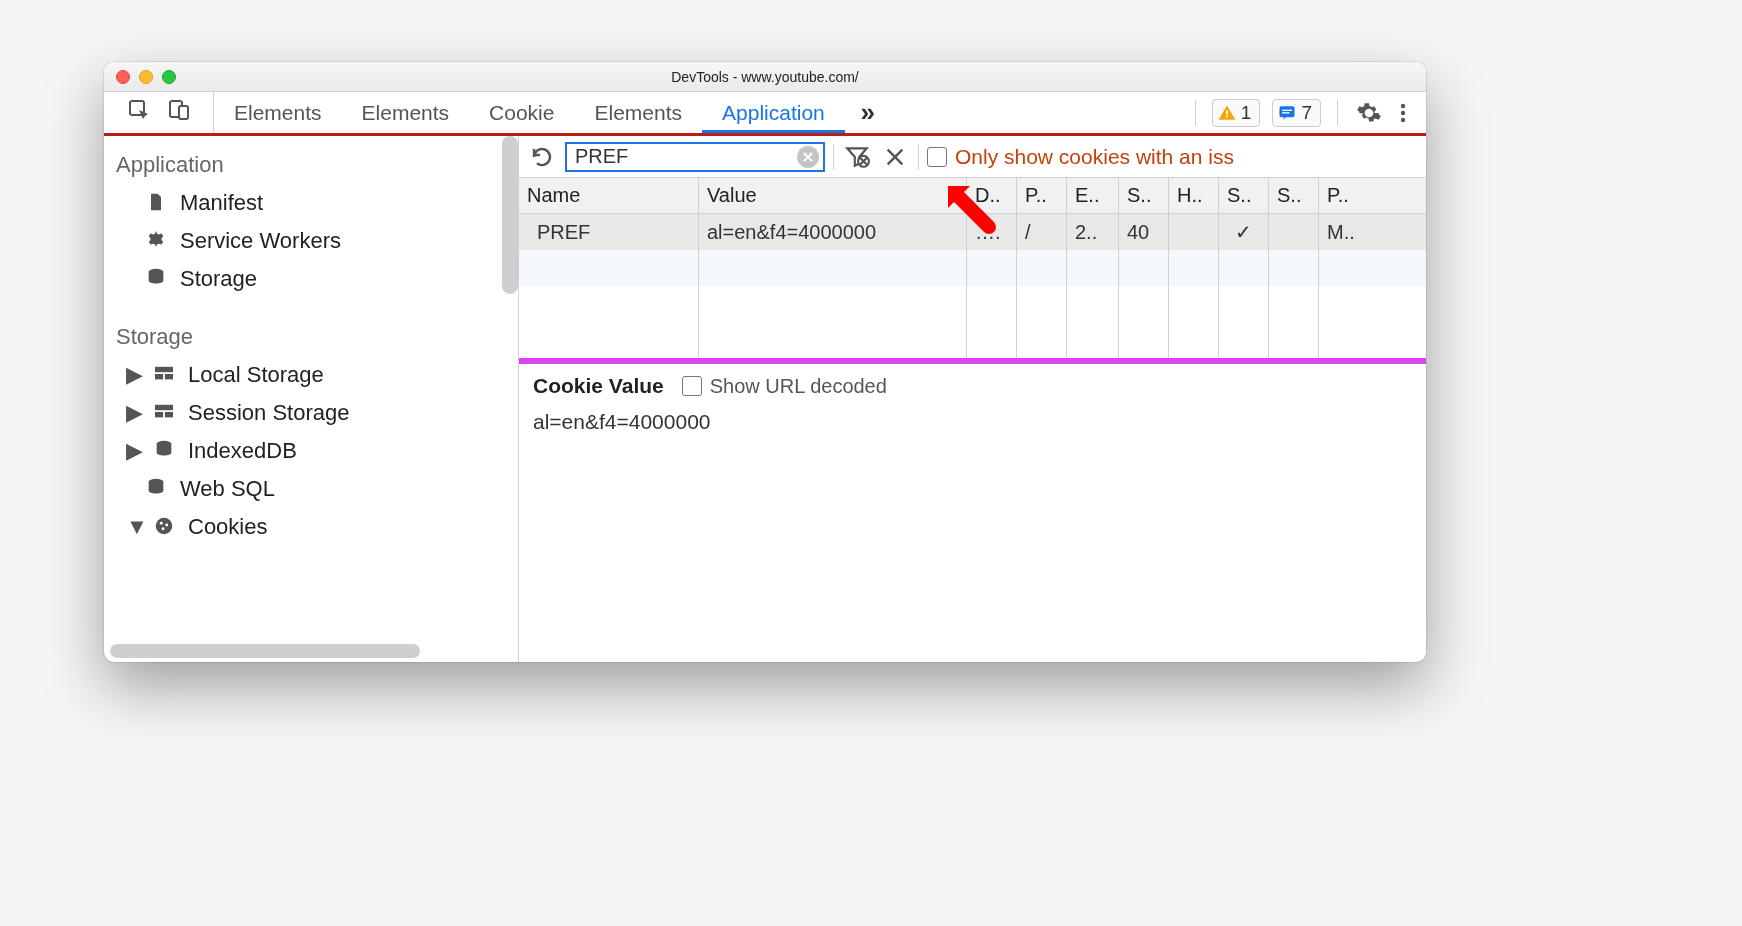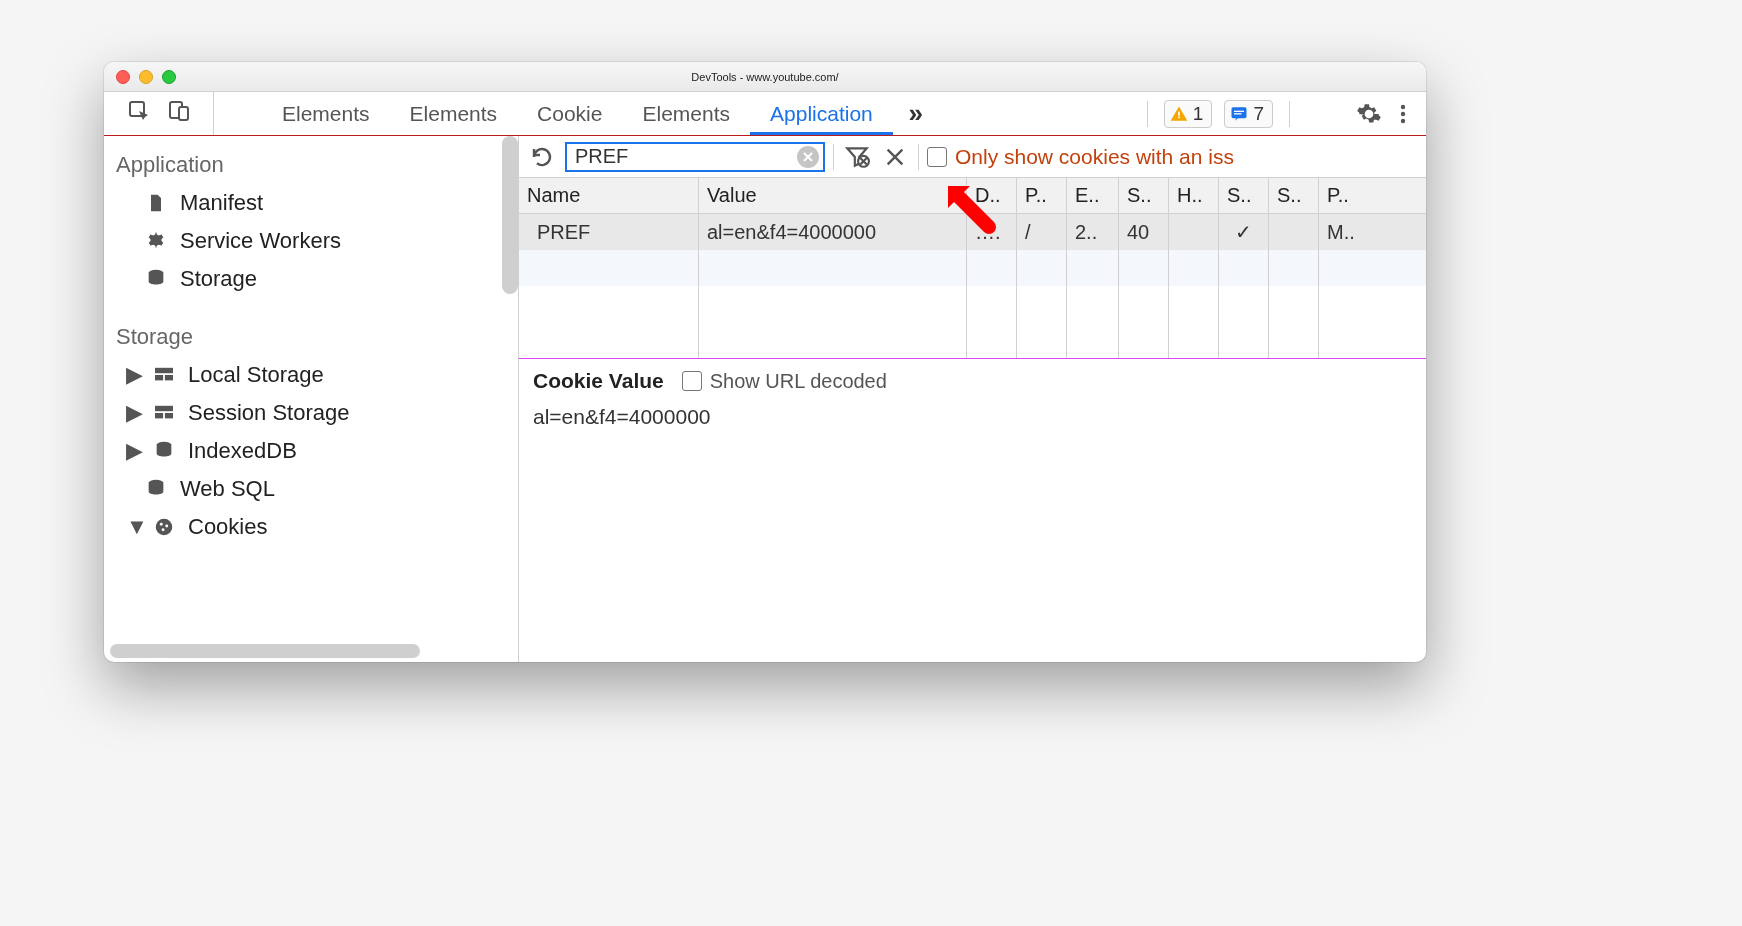--- a/index.html
+++ b/index.html
@@ -6,62 +6,62 @@
   *{box-sizing:border-box;font-family:-apple-system,BlinkMacSystemFont,"Segoe UI",Helvetica,Arial,sans-serif;}
   .stage{width:1742px;height:926px;position:relative;}
   .window{
     position:absolute;left:104px;top:62px;width:1322px;height:600px;
     background:#fff;border-radius:10px;
     box-shadow:0 25px 60px rgba(0,0,0,0.35),0 0 0 1px rgba(0,0,0,0.08);
     display:flex;flex-direction:column;overflow:hidden;
   }
   
   .titlebar{height:30px;background:linear-gradient(#f6f6f6,#eaeaea);border-bottom:1px solid #d0d0d0;
-    display:flex;align-items:center;position:relative;font-size:11px;color:#222;}
+    display:flex;align-items:center;position:relative;font-size:14px;color:#222;}
   .traffic{position:absolute;left:12px;top:8px;display:flex;gap:9px;}
   .dot{width:14px;height:14px;border-radius:50%;}
   .dot.red{background:#ff5f57;border:1px solid #e0443e;}
   .dot.yel{background:#febc2e;border:1px solid #d89e22;}
   .dot.grn{background:#28c840;border:1px solid #1ba02e;}
   .titlebar .title{margin:0 auto;}
   
-  .tabs{height:44px;border-bottom:1px solid #b91c1c;display:flex;align-items:stretch;font-size:21px;color:#555;gap:48px;}
+  .tabs{height:44px;border-bottom:3px solid #b91c1c;display:flex;align-items:stretch;font-size:21px;color:#555;}
   .tb-left{width:110px;border-right:1px solid #d0d0d0;display:flex;align-items:center;justify-content:center;gap:16px;}
   .tb-tabs{flex:1;display:flex;align-items:stretch;}
   .tab{padding:0 20px;display:flex;align-items:center;cursor:pointer;color:#555;}
   .tab.active{color:#1a73e8;box-shadow:inset 0 -3px 0 #1a73e8;}
   .tb-more{width:46px;display:flex;align-items:center;justify-content:center;font-size:26px;color:#333;font-weight:700;}
   .tb-badges{display:flex;align-items:center;gap:12px;padding:0 10px;}
   .badge{display:flex;align-items:center;border:1px solid #ccc;border-radius:4px;background:#fafafa;height:28px;padding:0 8px 0 4px;font-size:19px;color:#333;}
   .badge svg{margin-right:4px;}
   .tb-icons{display:flex;align-items:center;padding-right:6px;}
   .tb-icons .iconbtn{width:34px;height:34px;display:flex;align-items:center;justify-content:center;color:#555;}
   .sep{width:1px;height:26px;background:#d0d0d0;margin:0 4px;align-self:center;}
   
   .body{flex:1;display:flex;min-height:0;}
   .sidebar{width:415px;border-right:1px solid #d0d0d0;position:relative;overflow:hidden;padding-top:8px;}
   .side-section-title{font-size:22px;color:#666;padding:8px 12px 6px 12px;}
-  .side-item{display:flex;align-items:center;gap:12px;padding:6px 0 6px 40px;font-size:22px;color:#222;cursor:pointer;}
+  .side-item{display:flex;gap:12px;padding:6px 0 6px 40px;font-size:22px;color:#222;cursor:pointer;}
   .side-item .arrow{width:14px;display:inline-block;color:#555;}
   .side-item.indent1{padding-left:22px;}
   .side-item .icn{width:24px;height:24px;display:flex;align-items:center;justify-content:center;color:#555;}
   .sidebar .vscroll{position:absolute;right:0;top:0;width:16px;height:30%;background:#cfcfcf;border-radius:8px;}
   .sidebar .hscroll{position:absolute;left:6px;bottom:4px;height:14px;width:310px;background:#cfcfcf;border-radius:8px;}
   
   .right{flex:1;display:flex;flex-direction:column;min-width:0;}
   .toolbar{height:42px;display:flex;align-items:center;gap:8px;padding:0 8px;border-bottom:1px solid #d0d0d0;}
   .tool-icon{width:30px;height:30px;display:flex;align-items:center;justify-content:center;color:#555;cursor:pointer;}
   .filter-input{width:260px;height:30px;border:2px solid #1a73e8;display:flex;align-items:center;padding:0 4px 0 8px;font-size:20px;color:#333;background:#fff;}
   .filter-input .txt{flex:1;}
   .filter-input .clear{width:22px;height:22px;border-radius:50%;background:#c5c5c5;color:#fff;display:flex;align-items:center;justify-content:center;font-size:14px;cursor:pointer;}
   .vbar{width:1px;height:26px;background:#d0d0d0;}
   .chk{width:20px;height:20px;border:1px solid #777;border-radius:3px;background:#fff;flex:none;}
   .chk-lbl{font-size:21px;color:#c2410c;white-space:nowrap;overflow:hidden;}
   
-  .grid{border-bottom:1px solid #d946ef;}
+  .grid{border-bottom:6px solid #d946ef;}
   .grow{display:flex;height:36px;align-items:stretch;}
   .gcell{border-right:1px solid #d0d0d0;border-bottom:1px solid #d0d0d0;padding:0 8px;display:flex;align-items:center;font-size:20px;color:#333;overflow:hidden;white-space:nowrap;}
   .ghdr .gcell{background:#f1f1f1;color:#222;}
   .gbody .grow:nth-child(1){background:#e8e8e8;}
   .gbody .grow:nth-child(2){background:#f4f8fd;}
   .gbody .grow:nth-child(3){background:#fff;}
   .gbody .gcell{border-bottom:none;}
   .c0{width:180px;} .c1{width:268px;} .c2{width:50px;} .c3{width:50px;}
   .c4{width:52px;} .c5{width:50px;} .c6{width:50px;} .c7{width:50px;}
   .c8{width:50px;} .c9{flex:1;border-right:none;}

